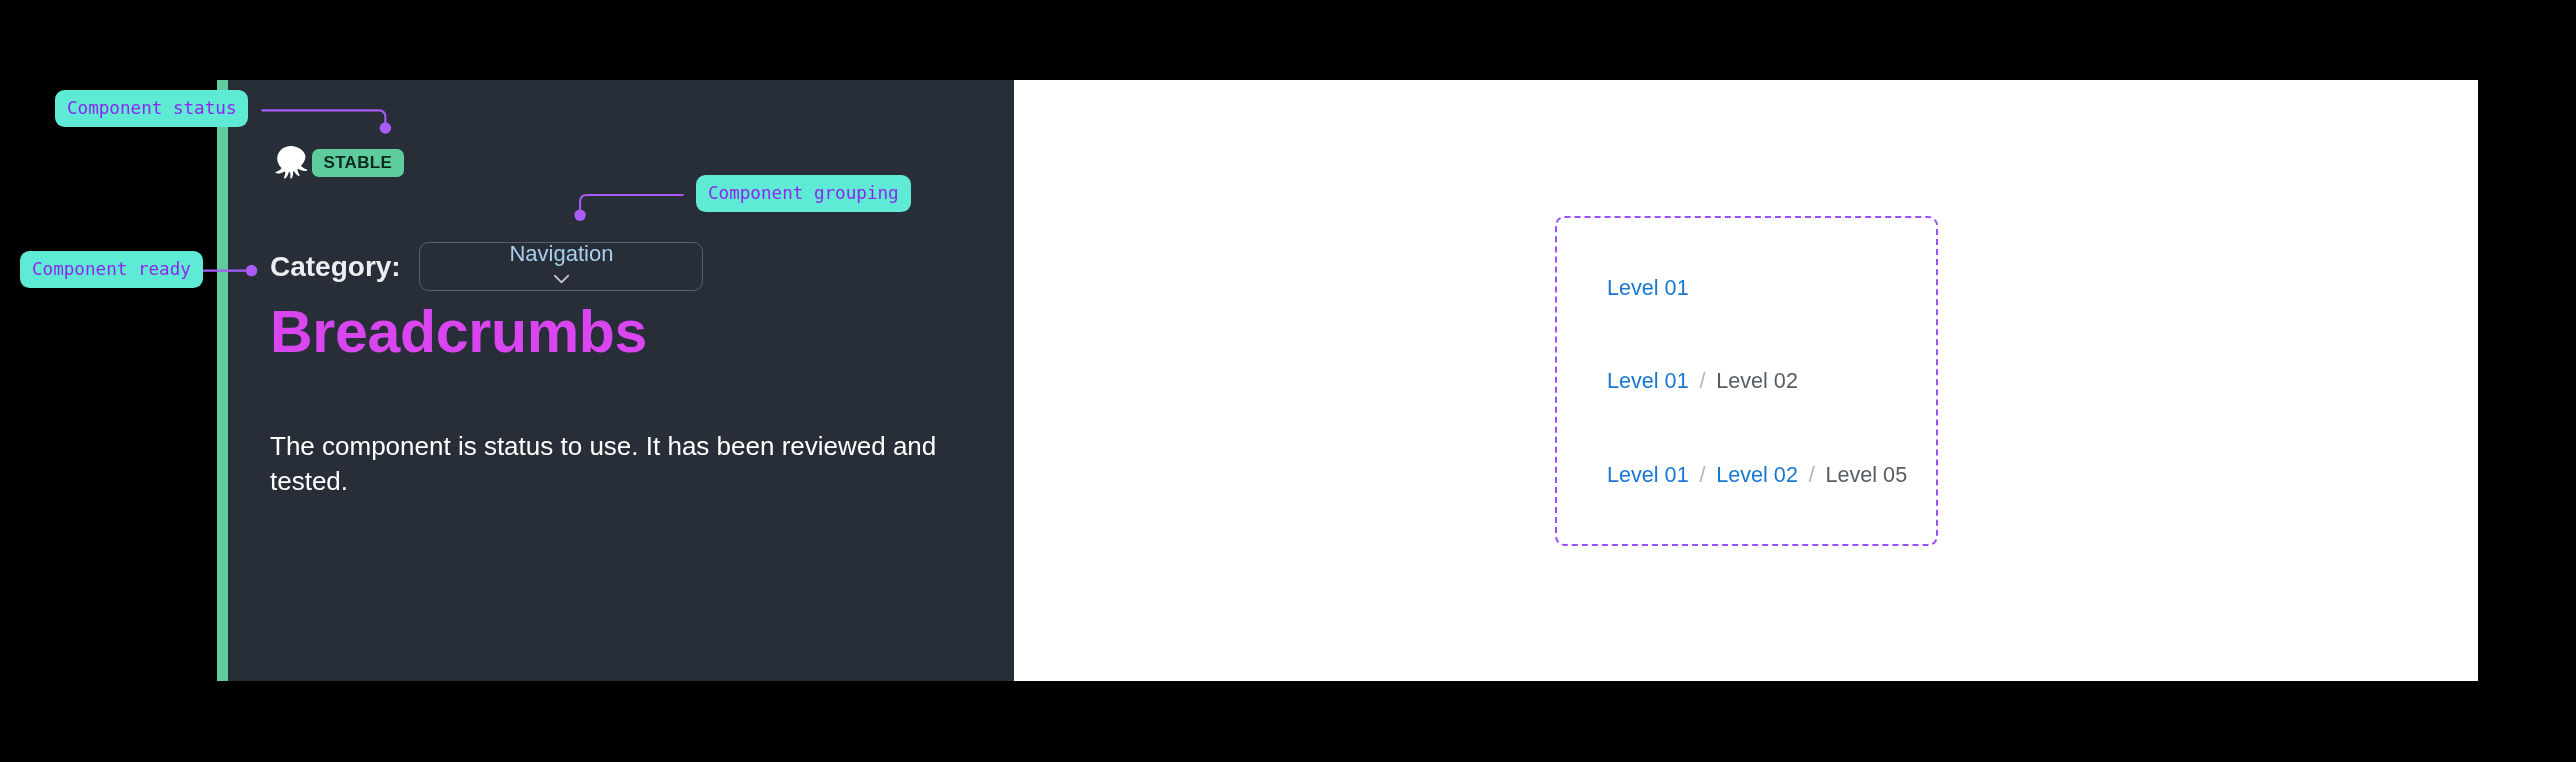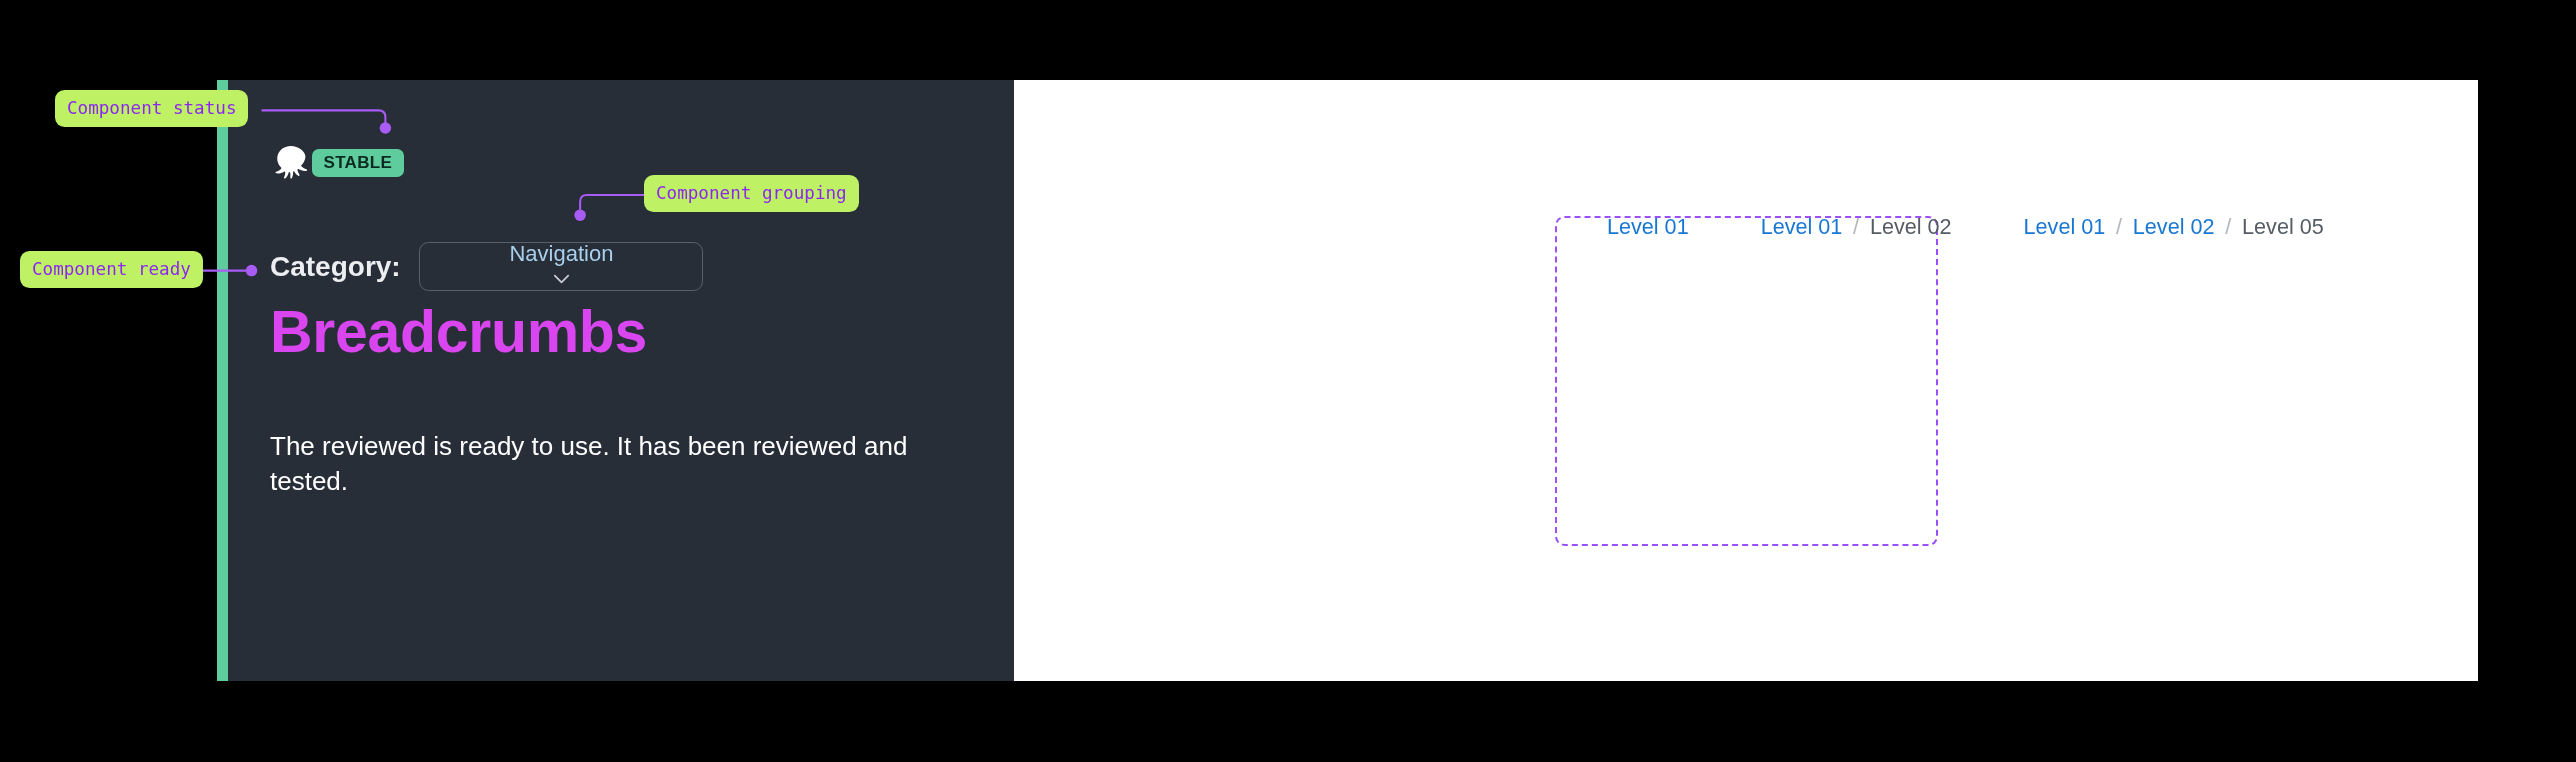--- a/index.html
+++ b/index.html
@@ -129,33 +129,33 @@
     top: 429px;
     width: 683px;
     color: #ffffff;
     font-size: 26px;
     line-height: 1.35;
   }
 
   
   .anno {
     position: absolute;
-    background: #bef264;
+    background: #5eead4;
     color: #8d27f0;
     font-family: "DejaVu Sans Mono", monospace;
     font-size: 17.6px;
     line-height: 1;
     border-radius: 9.5px;
     padding: 9.5px 12px 10px 12px;
     white-space: nowrap;
     box-sizing: border-box;
   }
   #anno-status  { left: 55px;  top: 90px; }
   #anno-name    { left: 20px;  top: 251px; }
-  #anno-group   { left: 644px; top: 175px; }
+  #anno-group   { left: 696px; top: 175px; }
 
   .connector {
     position: absolute;
     overflow: visible;
     pointer-events: none;
   }
 
   
   .preview-box {
     position: absolute;
@@ -167,21 +167,22 @@
     border: 2px dashed #9a4ffa;
     border-radius: 9.5px;
   }
   .crumb-list {
     position: absolute;
     left: 1607px;
     top: 216px;
     width: 338px;
     height: 330px;
     display: flex;
-    flex-direction: row;
+    flex-direction: column;
+    justify-content: center;
     gap: 72px;
   }
   .crumb-row {
     display: flex;
     align-items: baseline;
     font-size: 21.6px;
     line-height: 1;
     white-space: nowrap;
   }
   .crumb-link {
@@ -226,21 +227,21 @@
       <span class="category-select-value">Navigation</span>
       <span>
         <svg class="chev" viewBox="0 0 24 24" fill="none" xmlns="http://www.w3.org/2000/svg" aria-hidden="true">
           <path d="M5 9 L12 16 L19 9" stroke="#c7ccd4" stroke-width="1.8" stroke-linecap="round" stroke-linejoin="round"></path>
         </svg>
       </span>
     </div>
   </div>
 
   <div class="component-title">Breadcrumbs</div>
-  <div class="component-desc">The reviewed is ready to use. It has been reviewed and tested.</div>
+  <div class="component-desc">The component is status to use. It has been reviewed and tested.</div>
 
   <svg class="connector" style="left:0; top:0; width:2576px; height:763px;" xmlns="http://www.w3.org/2000/svg" viewBox="0 0 3810 1128" width="2576" height="763">
 
     <path d="M388 163 H560 Q570 163 570 173 V182" stroke="#a95cf5" stroke-width="3" fill="none" stroke-linecap="round"></path>
     <circle cx="570" cy="189" r="8.5" fill="#a95cf5"></circle>
 
     <path d="M858 310 V298 Q858 288 868 288 H1010" stroke="#a95cf5" stroke-width="3" fill="none" stroke-linecap="round"></path>
     <circle cx="858" cy="318" r="8.5" fill="#a95cf5"></circle>
 
     <path d="M300 400 H365" stroke="#a95cf5" stroke-width="3" fill="none" stroke-linecap="round"></path>

